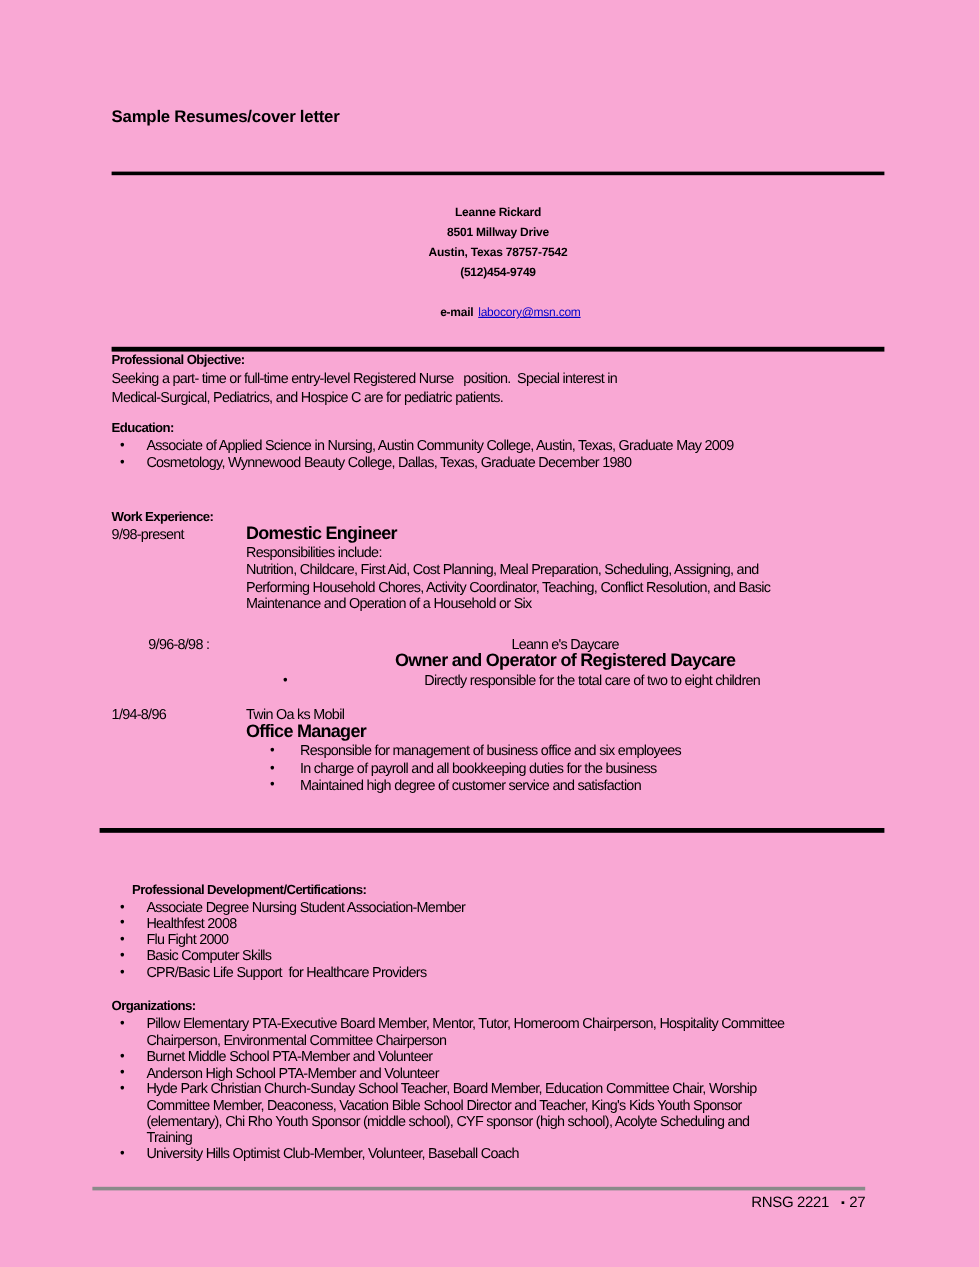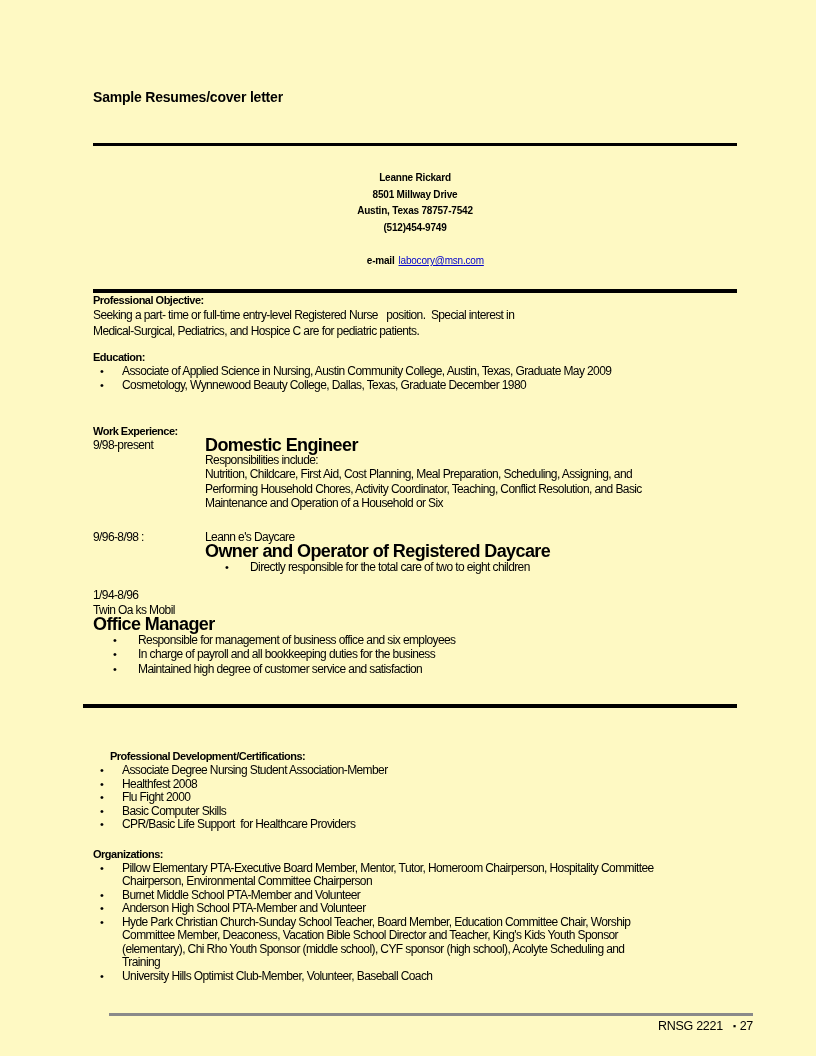--- a/index.html
+++ b/index.html
@@ -1,19 +1,19 @@
 <!DOCTYPE html>
 <html><head>
 <meta charset="utf-8">
 <style>
   html,body { margin:0; padding:0; background:#ffffff; }
   .page {
     position:relative;
     width:816px; height:1056px;
-    background:#fef9c3;
+    background:#f9a8d4;
     font-family:"Liberation Sans", sans-serif;
     color:#000;
     overflow:hidden;
   }
   .content { position:absolute; left:93px; width:644px; top:0; }
   .t { white-space:pre-wrap; }
 
   .doc-title { margin-top:90px; font-size:14px; line-height:14px; font-weight:bold; letter-spacing:-0.2px; }
 
   .rule { background:#000; }
@@ -35,27 +35,27 @@
   .org-h { margin-top:15px; }
 
   ul.blist { list-style:none; margin:1px 0 0 0; padding:0; font-size:12px; letter-spacing:-0.6px; }
   ul.blist li { display:flex; line-height:13.5px; }
   ul.blist .dot { flex:none; width:22px; padding-left:7px; box-sizing:content-box; font-size:11px; }
   ul.blist .lt { flex:1; }
 
   .job { display:flex; font-size:12px; letter-spacing:-0.6px; }
   .job .dates { flex:none; width:112px; line-height:14.5px; }
   .job .jdesc { flex:1; line-height:14.5px; }
-  .job .jtitle { font-weight:bold; font-size:18px; line-height:14.5px; }
+  .job .jtitle { font-weight:bold; font-size:15px; line-height:14.5px; }
   .job ul.sub li { line-height:14.5px; }
   .job ul.sub .dot { padding-left:20px; width:25px; }
-  .mt19 { margin-top:19px; }
-  .mt14 { margin-top:14px;flex-direction:column; }
-
-  .footer { position:absolute; left:109px; width:644px; top:989px;margin-top:24px; }
+  .mt19 { margin-top:19px;text-align:center; }
+  .mt14 { margin-top:14px; }
+
+  .footer { position:absolute; left:77px; width:644px; top:989px; }
   .ftext { text-align:right; margin-top:3px; font-size:12.5px; letter-spacing:-0.3px; }
   .fsq { font-size:9px; vertical-align:1px; margin:0 4px 0 10px; }
 </style>
 </head>
 <body>
 
 <div class="page">
   <div class="content">
 
     <div class="doc-title t">Sample Resumes/cover letter</div>

